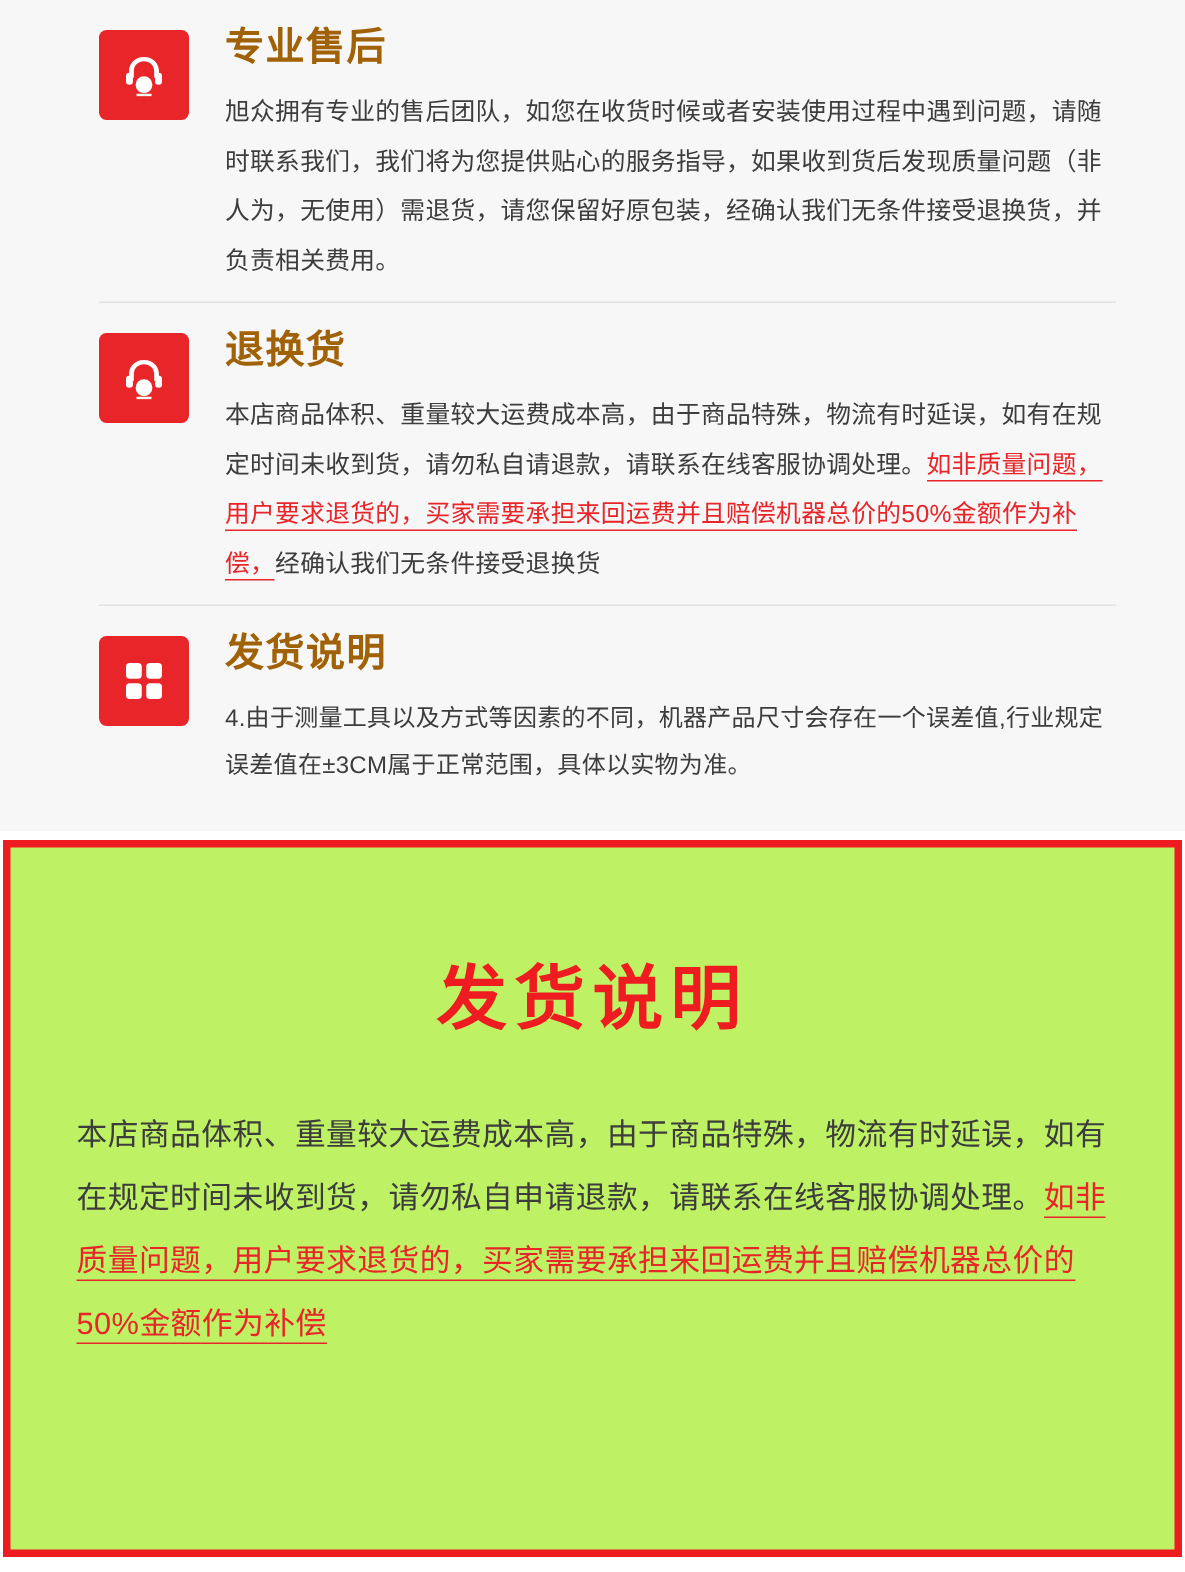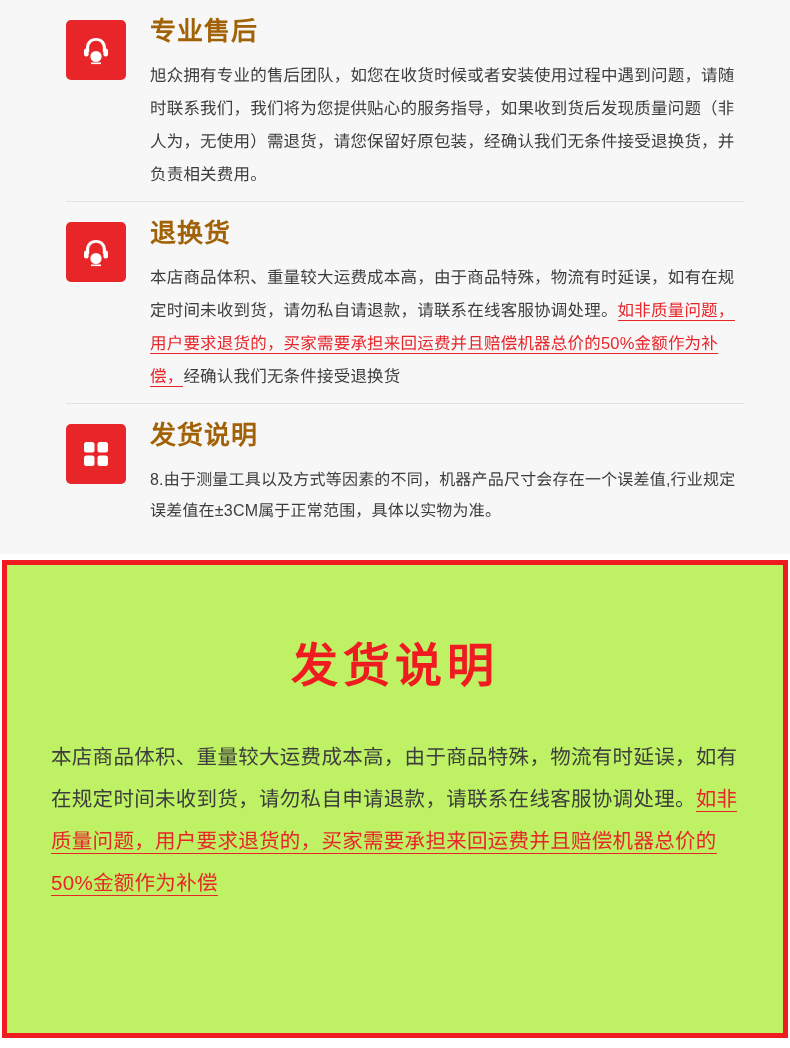--- a/index.html
+++ b/index.html
@@ -173,21 +173,21 @@
         <svg width="32" height="32" viewBox="0 0 32 32" aria-hidden="true">
           <rect x="4" y="4" width="10.5" height="10.5" rx="2.5" fill="#ffffff"></rect>
           <rect x="17.5" y="4" width="10.5" height="10.5" rx="2.5" fill="#ffffff"></rect>
           <rect x="4" y="17.5" width="10.5" height="10.5" rx="2.5" fill="#ffffff"></rect>
           <rect x="17.5" y="17.5" width="10.5" height="10.5" rx="2.5" fill="#ffffff"></rect>
         </svg>
       </div>
       <div class="faq-body">
         <div class="faq-title">发货说明</div>
         <div class="faq-text small">
-          <span>8.由于测量工具以及方式等因素的不同，机器产品尺寸会存在一个误差值,行业规定误差值在±3CM属于正常范围，具体以实物为准。</span>
+          <span>4.由于测量工具以及方式等因素的不同，机器产品尺寸会存在一个误差值,行业规定误差值在±3CM属于正常范围，具体以实物为准。</span>
         </div>
       </div>
     </div>
 
   </section>
 
   <section class="ship-section">
     <div class="ship-title">发货说明</div>
 
 

